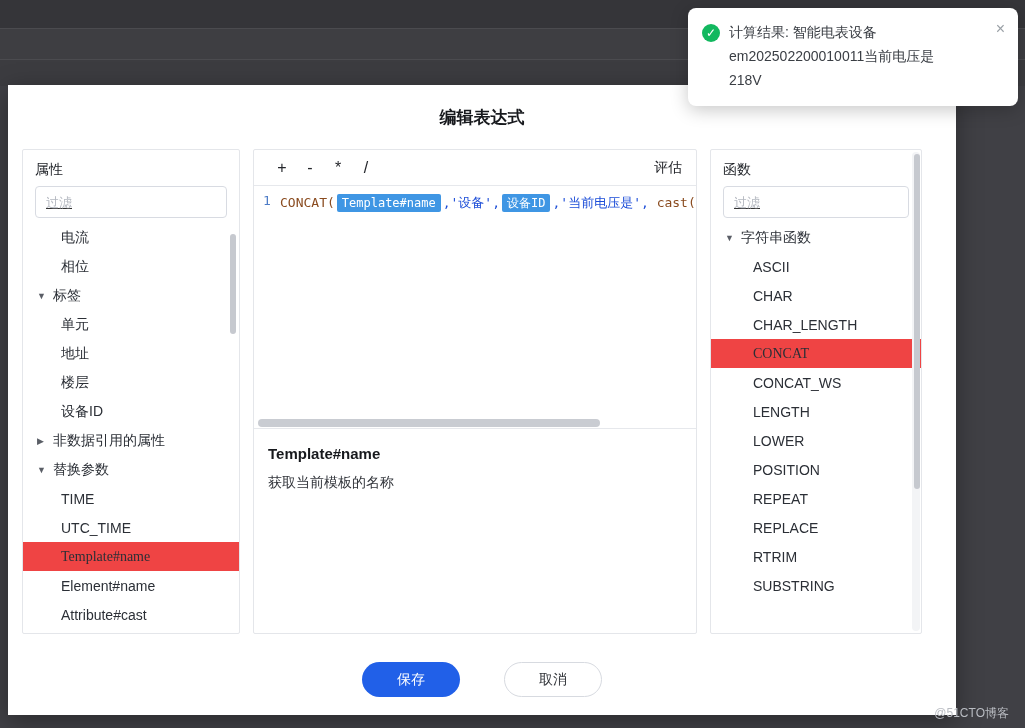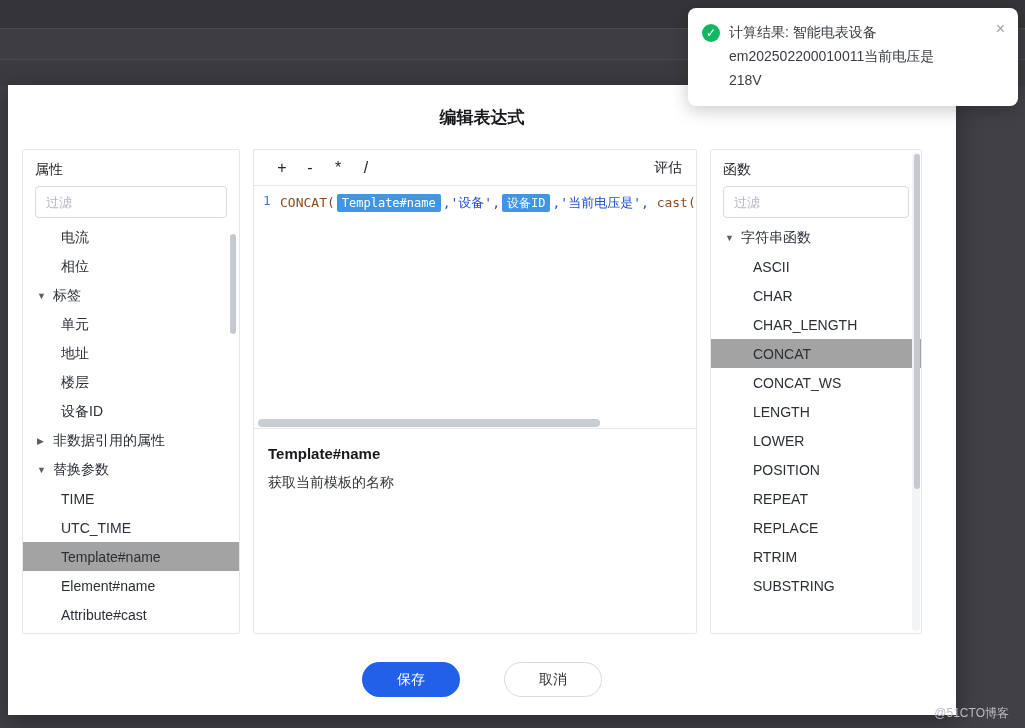--- a/index.html
+++ b/index.html
@@ -28,30 +28,31 @@
 
   .panel { border:1px solid #e4e6ea; border-radius:2px; position:relative; background:#fff; overflow:hidden; }
   .side-panel { width:218px; padding:8px 12px; flex:none; }
   .side-panel.right { width:212px; }
 
   .panel-title { font-size:14px; font-weight:500; color:#1c1f24; height:22px; line-height:22px; margin-bottom:6px; }
   .filter-input {
     width:100%; height:30px; border:1px solid #d8dbe2; border-radius:4px;
     padding:15px 10px; font-size:13px; color:#333; outline:none; background:#fff;
     font-family:"Liberation Sans", sans-serif;
+    text-decoration:underline;
   }
   .filter-input::placeholder { color:#b4b8c0; }
 
   .tree { margin:5px -12px 0; }
   .ti { height:29px; display:flex; align-items:center; font-size:14px; color:#2b2f36; white-space:nowrap; cursor:pointer; }
   .ti .arrow { display:inline-block; width:16px; font-size:9px; color:#5a5e66; flex:none; }
   .ti.lvl0 { padding-left:14px; }
   .ti.lvl1 { padding-left:38px; }
   .ti.fn   { padding-left:42px; }
-  .ti.selected { background:#a3a3a3; }
+  .ti.selected { background:#ef4444;font-family:Liberation Serif, serif; }
 
   .vthumb-left {
     position:absolute; right:3px; top:84px; width:6px; height:100px;
     background:#c6c9cf; border-radius:3px;
   }
   .vtrack-right {
     position:absolute; right:1px; top:2px; bottom:2px; width:8px;
     background:#f3f4f6; border-radius:4px;
   }
   .vthumb-right {

